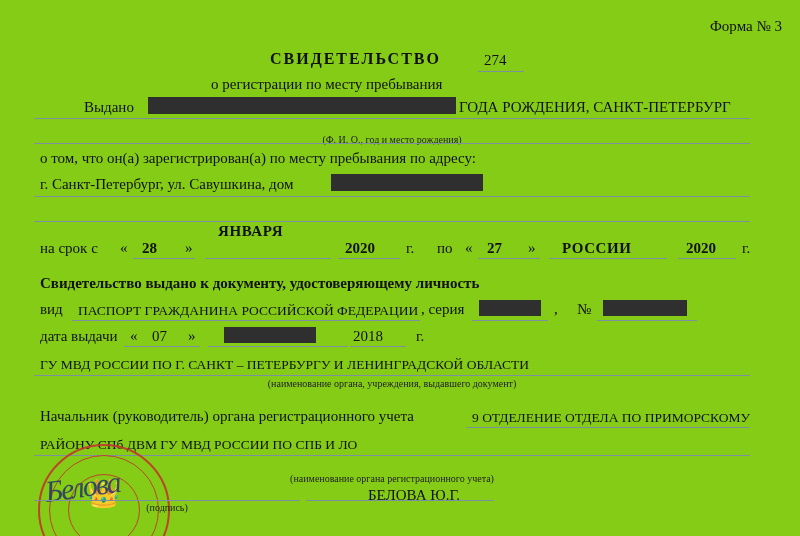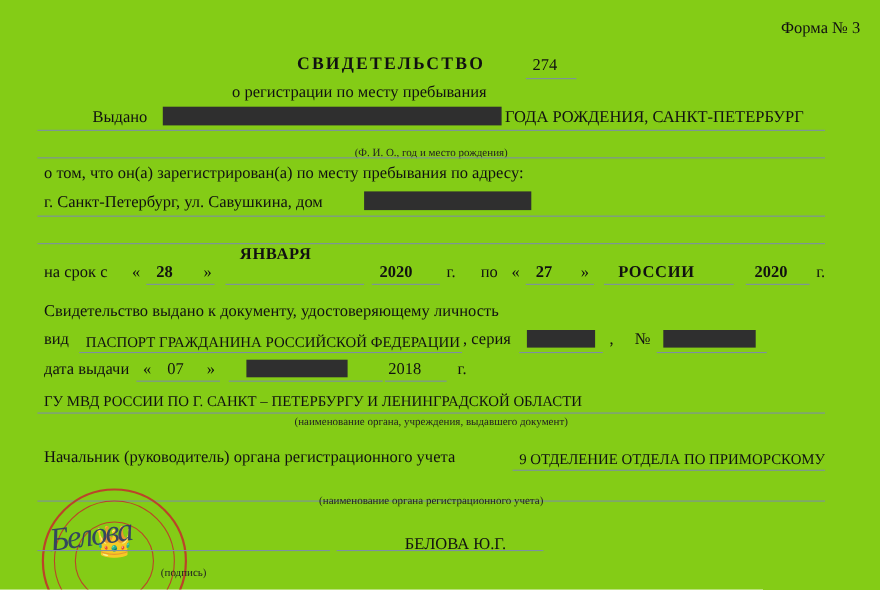--- a/index.html
+++ b/index.html
@@ -159,21 +159,21 @@
   <div class="abs txt" style="left:528px; top:240px;">»</div>
   <div class="abs line" style="left:478px; top:258px; width:62px;"></div>
 
   <div class="abs txt spaced" style="left:562px; top:240px; font-weight:bold;">РОССИИ</div>
   <div class="abs line" style="left:549px; top:258px; width:118px;"></div>
 
   <div class="abs txt" style="left:686px; top:240px; font-weight:bold;">2020</div>
   <div class="abs line" style="left:678px; top:258px; width:58px;"></div>
   <div class="abs txt" style="left:742px; top:240px;">г.</div>
 
-  <div class="abs txt" style="left:40px; top:275px;">Свидетельство выдано к документу, удостоверяющему личность</div>
+  <div class="abs txt" style="left:40px; top:275px;font-weight:bold;">Свидетельство выдано к документу, удостоверяющему личность</div>
 
   <div class="abs txt" style="left:40px; top:301px;">вид</div>
   <div class="abs txt-sm" style="left:78px; top:303px;">ПАСПОРТ ГРАЖДАНИНА РОССИЙСКОЙ ФЕДЕРАЦИИ</div>
   <div class="abs line" style="left:72px; top:320px; width:348px;"></div>
   <div class="abs txt" style="left:421px; top:301px;">, серия</div>
   <div class="abs redact" style="left:479px; top:300px; width:62px; height:16px;"></div>
   <div class="abs line" style="left:472px; top:320px; width:76px;"></div>
   <div class="abs txt" style="left:554px; top:301px;">,</div>
 
   <div class="abs txt" style="left:577px; top:301px;">№</div>
@@ -194,29 +194,30 @@
   <div class="abs txt" style="left:416px; top:328px;">г.</div>
 
   <div class="abs txt-sm" style="left:40px; top:357px;">ГУ  МВД  РОССИИ  ПО  Г. САНКТ – ПЕТЕРБУРГУ  И  ЛЕНИНГРАДСКОЙ ОБЛАСТИ</div>
   <div class="abs line" style="left:34px; top:375px; width:716px;"></div>
   <div class="abs caption" style="left:34px; top:378px; width:716px;">(наименование органа, учреждения, выдавшего документ)</div>
 
   <div class="abs txt" style="left:40px; top:408px;">Начальник (руководитель) органа регистрационного учета</div>
   <div class="abs txt-sm" style="left:472px; top:410px;">9 ОТДЕЛЕНИЕ ОТДЕЛА  ПО ПРИМОРСКОМУ</div>
   <div class="abs line" style="left:466px; top:427px; width:284px;"></div>
 
+  <div class="abs txt-sm" style="left:40px; top:437px;">РАЙОНУ СПб ДВМ  ГУ  МВД  РОССИИ  ПО СПБ  И  ЛО</div>
   <div class="abs line" style="left:34px; top:455px; width:716px;"></div>
-  <div class="abs caption" style="left:34px; top:450px; width:716px;">(наименование органа регистрационного учета)</div>
+  <div class="abs caption" style="left:34px; top:473px; width:716px;">(наименование органа регистрационного учета)</div>
 
   <div class="stamp">
     <div class="stamp-inner"></div>
     <div class="emblem">👑</div>
 
   </div>
 
   <div class="signature">Белова</div>
   <div class="abs line" style="left:34px; top:500px; width:266px;"></div>
-  <div class="abs caption" style="left:34px; top:516px; width:266px;">(подпись)</div>
+  <div class="abs caption" style="left:34px; top:502px; width:266px;">(подпись)</div>
 
   <div class="abs txt" style="left:336px; top:487px;margin-left:32px;">БЕЛОВА Ю.Г.</div>
   <div class="abs line" style="left:306px; top:500px; width:188px;"></div>
 
 </div>
 
 </body></html>

